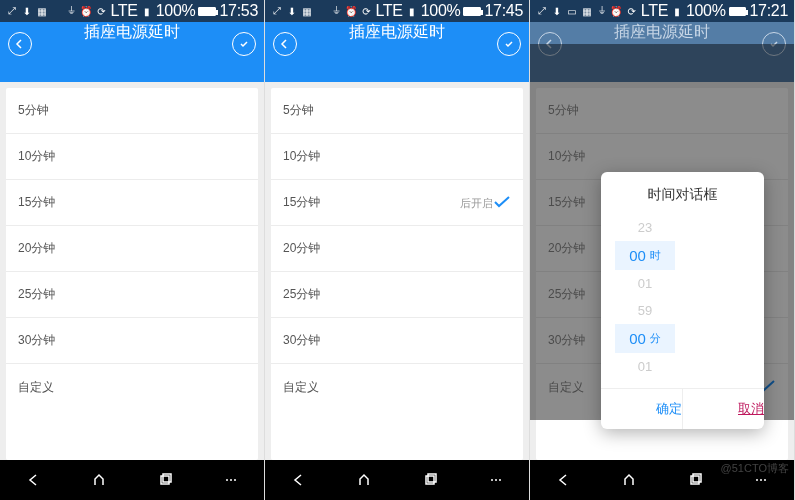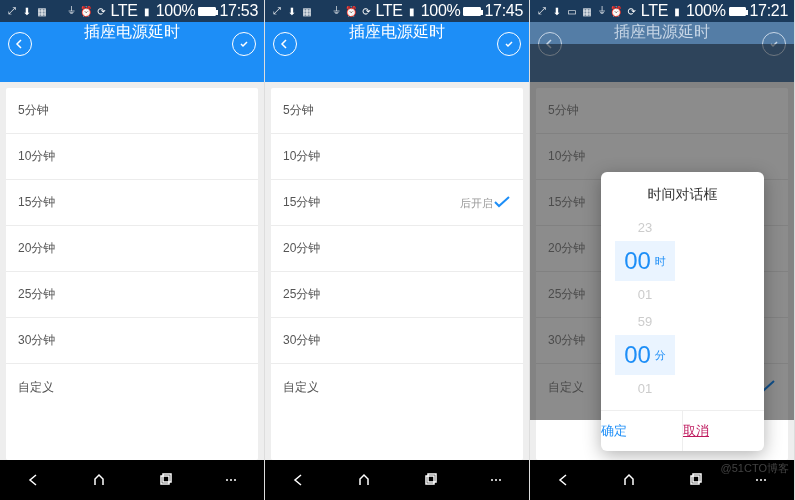--- a/index.html
+++ b/index.html
@@ -36,25 +36,25 @@
   .dim-header .circbtn { border-color: #c7d6e6; }
   .dim-header .h-title { color: #c7d6e6; }
   .dim-list .row { color: #8a8a8a; }
   .pane3-body { position: relative; flex:1; display:flex; flex-direction:column;}
   
   .dialog { position: absolute; left: 30px; right: 30px; top: 150px; background: #fff; border-radius: 6px; box-shadow: 0 4px 18px rgba(0,0,0,0.3); z-index: 5; overflow: hidden; margin-left: 41px; }
   .dlg-title { text-align: center; font-size: 14px; padding: 14px 0 10px; color: #333; }
   .dlg-body { display: flex; justify-content: space-around; padding: 0 14px 8px; flex-direction: column; }
   .col { width: 60px; text-align: center; font-size: 12px; }
   .col .faded { color: #ccc; padding: 6px 0; font-size: 13px;}
-  .col .sel { color: #1d8ef7; font-size: 24px; padding: 6px 0; }
+  .col .sel { color: #1d8ef7; font-size: 15px; padding: 6px 0; }
   .selband { background: #eaf4ff; display:flex; align-items:center; justify-content:center; gap:4px;}
   .unit { color:#1d8ef7; font-size:11px;}
   .dlg-foot { display: flex; border-top: 1px solid #eee; }
-  .dlg-btn { flex: 1; text-align: left; padding: 11px 0; font-size: 13px; }
+  .dlg-btn { flex: 1; text-align: right; padding: 11px 0; font-size: 13px; }
   .dlg-btn.ok { color: #1d8ef7; border-right: 1px solid #eee; }
   .dlg-btn.cancel { color: #be185d; text-decoration: underline; }
 
   .watermark { position: absolute; right: 6px; bottom: 24px; font-size: 11px; color: rgba(120,120,120,0.55); z-index: 20;}
 </style>
 </head>
 <body>
 
 <div class="wrap">
 

